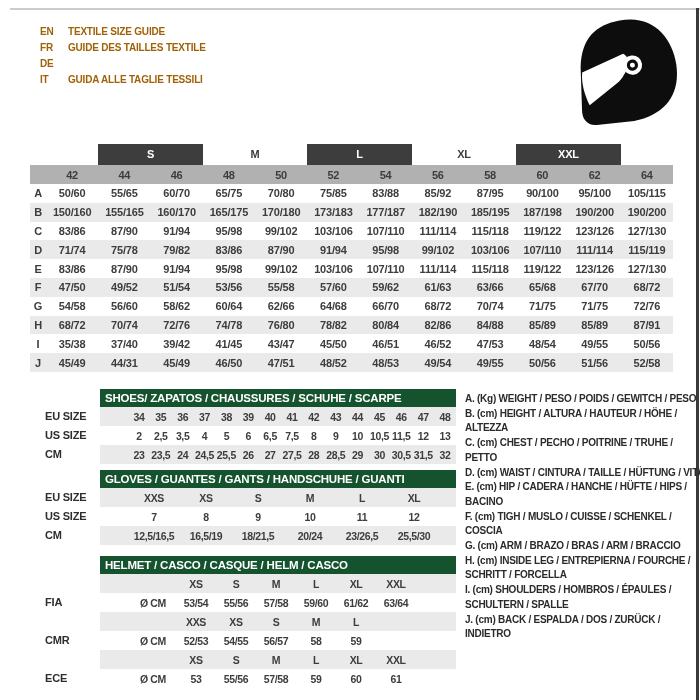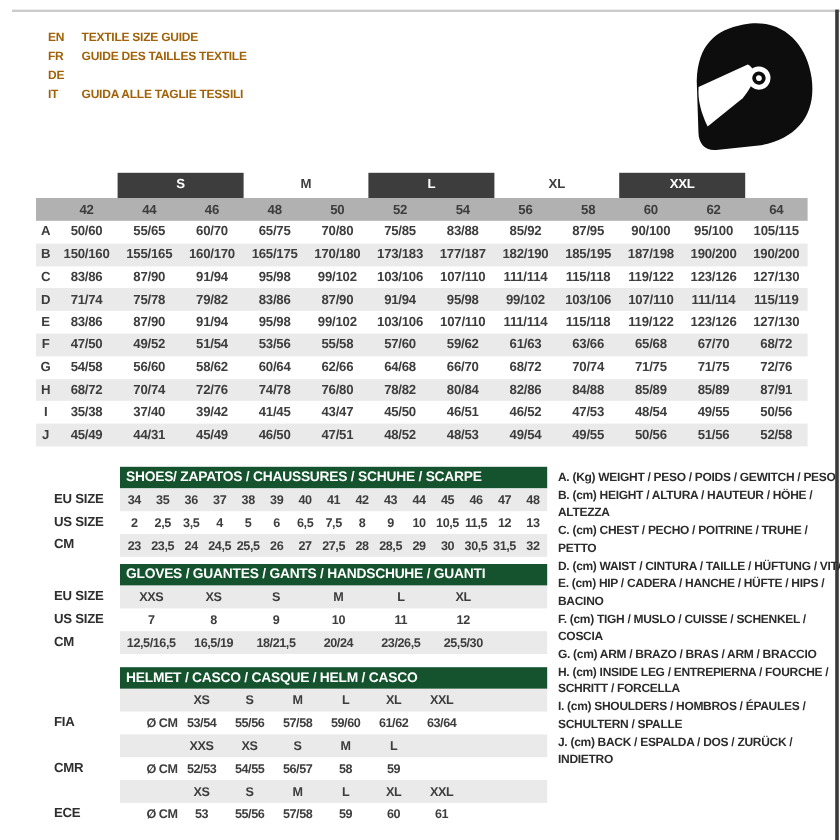--- a/index.html
+++ b/index.html
@@ -27,26 +27,26 @@
   .g-cell{text-align:center;line-height:21px;flex:none;}
   .g-cell.boxed{background:#3d3d3d;color:#ffffff;}
 
   
   .section{position:absolute;left:45px;width:420px;font-weight:700;}
   .sec-row{display:flex;}
   .side{width:55px;flex:none;font-size:11px;line-height:19px;color:#2e2e2e;letter-spacing:-0.2px;}
   .sec-header{width:356px;height:18px;background:#14532d;color:#fff;display:flex;align-items:center;
               padding-left:5px;box-sizing:border-box;font-size:11.5px;letter-spacing:-0.2px;}
   .cells{width:356px;height:19px;display:grid;align-items:center;text-align:center;
-         font-size:10.5px;letter-spacing:-0.35px;box-sizing:border-box;}
+         font-size:10.5px;letter-spacing:-0.35px;box-sizing:border-box;padding-left:28px;}
   .cells.shade{background:#eaeaea;}
   .shoes-grid{grid-template-columns:repeat(15,1fr);}
   .gloves-grid{grid-template-columns:repeat(6,52px) 1fr;}
   .helmet-grid{grid-template-columns:48px repeat(6,40px) 1fr;}
-  .unit-cell{text-align:right;padding-left:2px;}
+  .unit-cell{text-align:center;padding-left:2px;}
 
   
   .legend{position:absolute;left:465px;top:392px;width:240px;font-size:10px;font-weight:700;
           line-height:14.7px;letter-spacing:-0.25px;color:#2b2b2b;}
 </style>
 </head>
 <body>
 
 <div class="page">
   <div class="top-line"></div>

